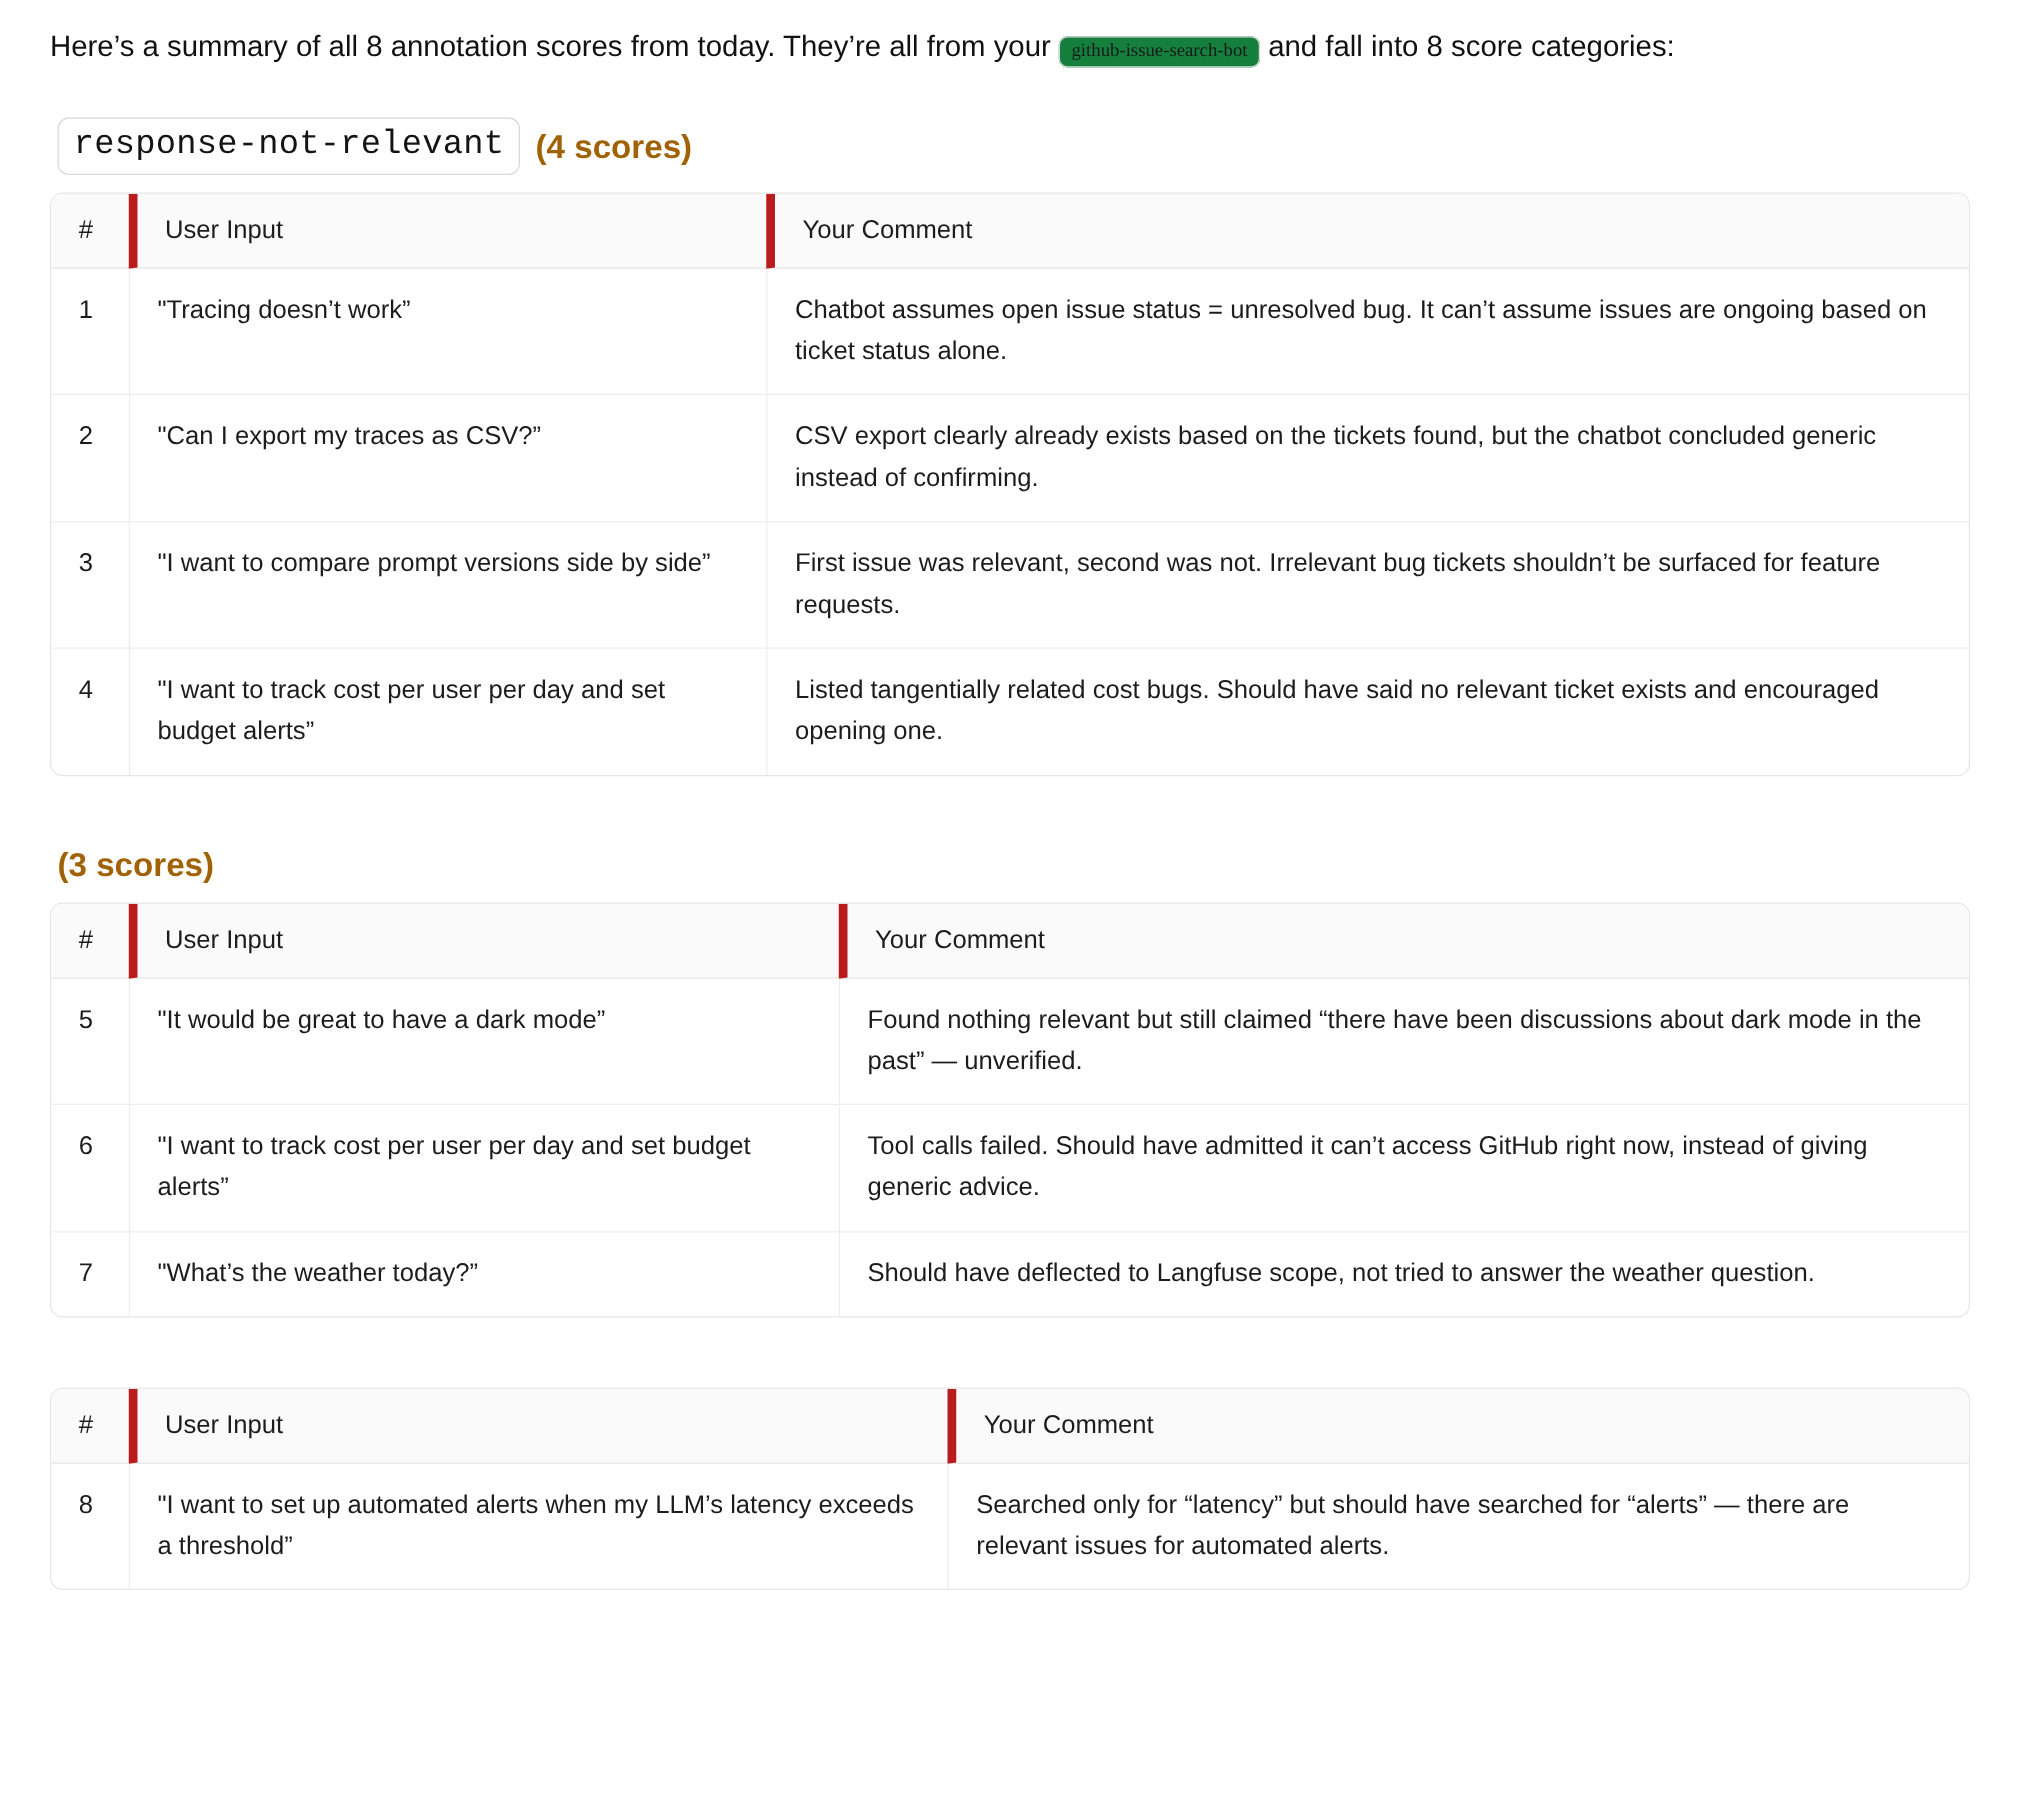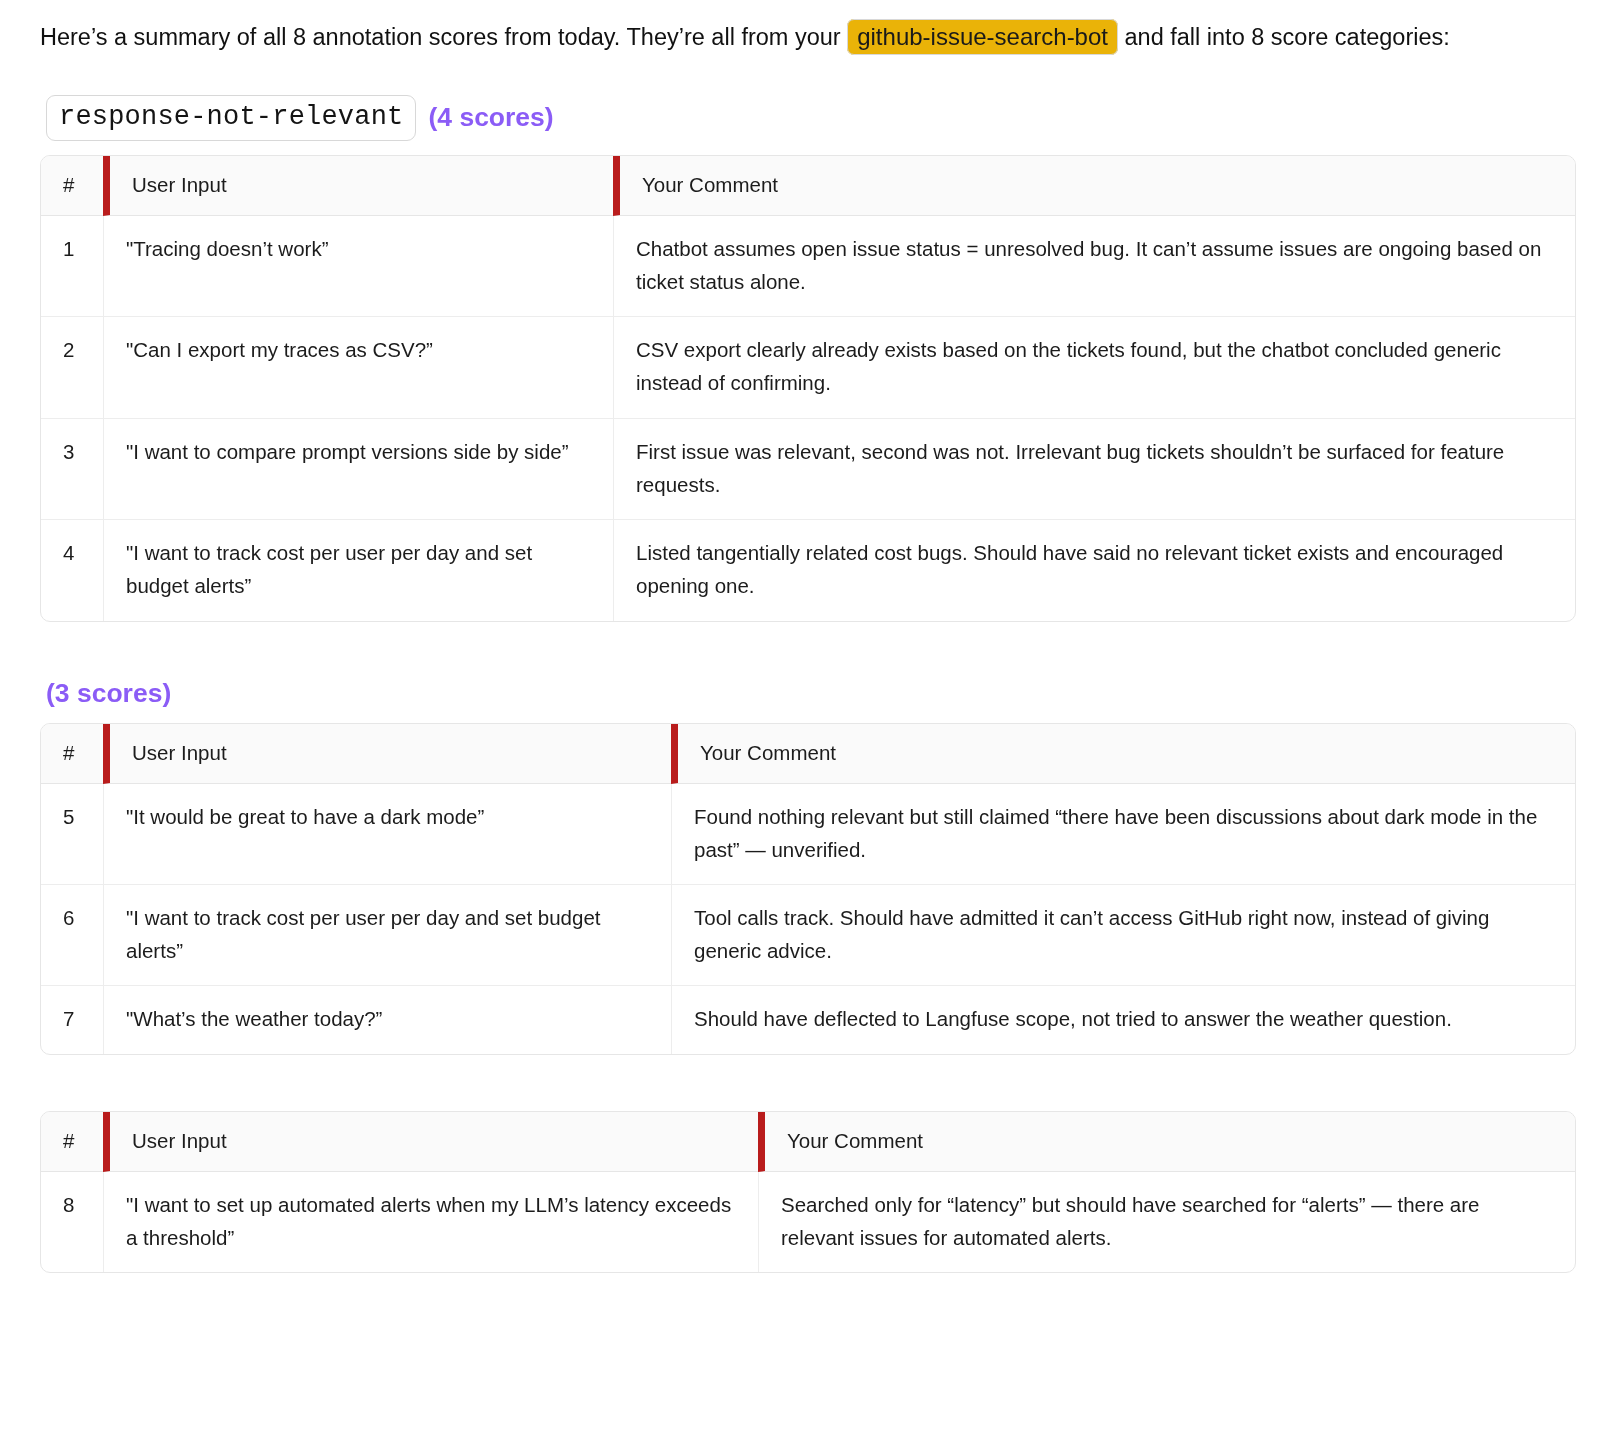--- a/index.html
+++ b/index.html
@@ -16,26 +16,26 @@
     -webkit-font-smoothing: antialiased;
   }
   .intro {
     font-size: 23.5px;
     line-height: 1.62;
     color: #111111;
     margin: 0 0 38px 0;
     max-width: 1530px;
   }
   code.chip {
-    font-family: Liberation Sans, sans-serif;
-    font-size: 24px;
+    font-family: Liberation Serif, serif;
+    font-size: 15px;
     border: 1px solid #d8d8d8;
     border-radius: 7px;
     padding: 3px 9px 4px 9px;
-    background: #eab308;
+    background: #15803d;
     color: #1a1a1a;
     white-space: nowrap;
   }
   .section {
     margin-bottom: 56px;
     margin-top: 17px;
   }
   .section:last-child { margin-bottom: 0; }
   .section-heading {
     display: flex;
@@ -49,21 +49,21 @@
     border: 1px solid #d8d8d8;
     border-radius: 9px;
     padding: 6px 12px 8px 12px;
     background: #ffffff;
     color: #141414;
     letter-spacing: 0.2px;
   }
   .section-heading .count {
     font-size: 26.5px;
     font-weight: bold;
-    color: #8b5cf6;
+    color: #a16207;
   }
   table.scores {
     width: 100%;
     border-collapse: separate;
     border-spacing: 0;
     border: 1px solid #e6e6e6;
     border-radius: 10px;
     overflow: hidden;
     background: #ffffff;
     table-layout: fixed;
@@ -165,21 +165,21 @@
     </thead>
     <tbody>
       <tr>
         <td class="num">5</td>
         <td class="sep">"It would be great to have a dark mode”</td>
         <td class="sep">Found nothing relevant but still claimed “there have been discussions about dark mode in the past” — unverified.</td>
       </tr>
       <tr>
         <td class="num">6</td>
         <td class="sep">"I want to track cost per user per day and set budget alerts”</td>
-        <td class="sep">Tool calls track. Should have admitted it can’t access GitHub right now, instead of giving generic advice.</td>
+        <td class="sep">Tool calls failed. Should have admitted it can’t access GitHub right now, instead of giving generic advice.</td>
       </tr>
       <tr>
         <td class="num">7</td>
         <td class="sep">"What’s the weather today?”</td>
         <td class="sep">Should have deflected to Langfuse scope, not tried to answer the weather question.</td>
       </tr>
     </tbody>
   </table>
 </div>
 

